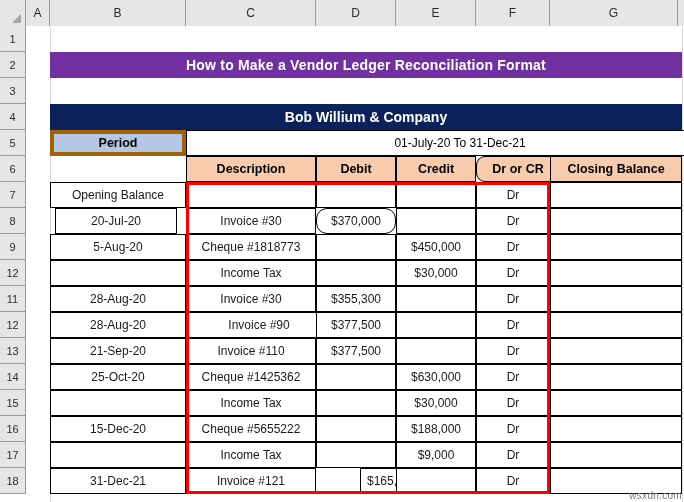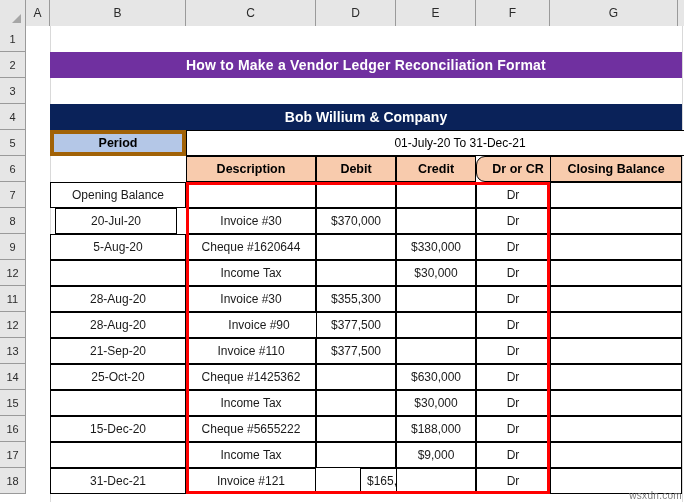--- a/index.html
+++ b/index.html
@@ -217,28 +217,28 @@
 
     <div id="data-rows">
         <div class="cell dcell" style="left: 23px; top: 156px; width: 136px;">Opening Balance</div>
         <div class="cell dcell" style="left: 159px; top: 156px; width: 130px;"></div>
         <div class="cell dcell" style="left: 289px; top: 156px; width: 80px;"></div>
         <div class="cell dcell" style="left: 369px; top: 156px; width: 80px;"></div>
         <div class="cell dcell" style="left: 449px; top: 156px; width: 74px;">Dr</div>
         <div class="cell dcell" style="left: 523px; top: 156px; width: 132px;"></div>
         <div class="cell dcell" style="left: 16px; top: 182px; width: 122px; margin-left: 12px;">20-Jul-20</div>
         <div class="cell dcell" style="left: 159px; top: 182px; width: 130px;">Invoice #30</div>
-        <div class="cell dcell" style="left: 289px; top: 182px; width: 80px;">$370,000</div>
+        <div class="cell dcell" style="left: 289px; top: 182px; width: 80px; border-radius: 11px;">$370,000</div>
         <div class="cell dcell" style="left: 369px; top: 182px; width: 80px;"></div>
         <div class="cell dcell" style="left: 449px; top: 182px; width: 74px;">Dr</div>
         <div class="cell dcell" style="left: 523px; top: 182px; width: 132px;"></div>
         <div class="cell dcell" style="left: 23px; top: 208px; width: 136px;">5-Aug-20</div>
-        <div class="cell dcell" style="left: 159px; top: 208px; width: 130px;">Cheque #1620644</div>
+        <div class="cell dcell" style="left: 159px; top: 208px; width: 130px;">Cheque #1818773</div>
         <div class="cell dcell" style="left: 289px; top: 208px; width: 80px;"></div>
-        <div class="cell dcell" style="left: 369px; top: 208px; width: 80px;">$330,000</div>
+        <div class="cell dcell" style="left: 369px; top: 208px; width: 80px;">$450,000</div>
         <div class="cell dcell" style="left: 449px; top: 208px; width: 74px;">Dr</div>
         <div class="cell dcell" style="left: 523px; top: 208px; width: 132px;"></div>
         <div class="cell dcell" style="left: 23px; top: 234px; width: 136px;"></div>
         <div class="cell dcell" style="left: 159px; top: 234px; width: 130px;">Income Tax</div>
         <div class="cell dcell" style="left: 289px; top: 234px; width: 80px;"></div>
         <div class="cell dcell" style="left: 369px; top: 234px; width: 80px;">$30,000</div>
         <div class="cell dcell" style="left: 449px; top: 234px; width: 74px;">Dr</div>
         <div class="cell dcell" style="left: 523px; top: 234px; width: 132px;"></div>
         <div class="cell dcell" style="left: 23px; top: 260px; width: 136px;">28-Aug-20</div>
         <div class="cell dcell" style="left: 159px; top: 260px; width: 130px;">Invoice #30</div>

